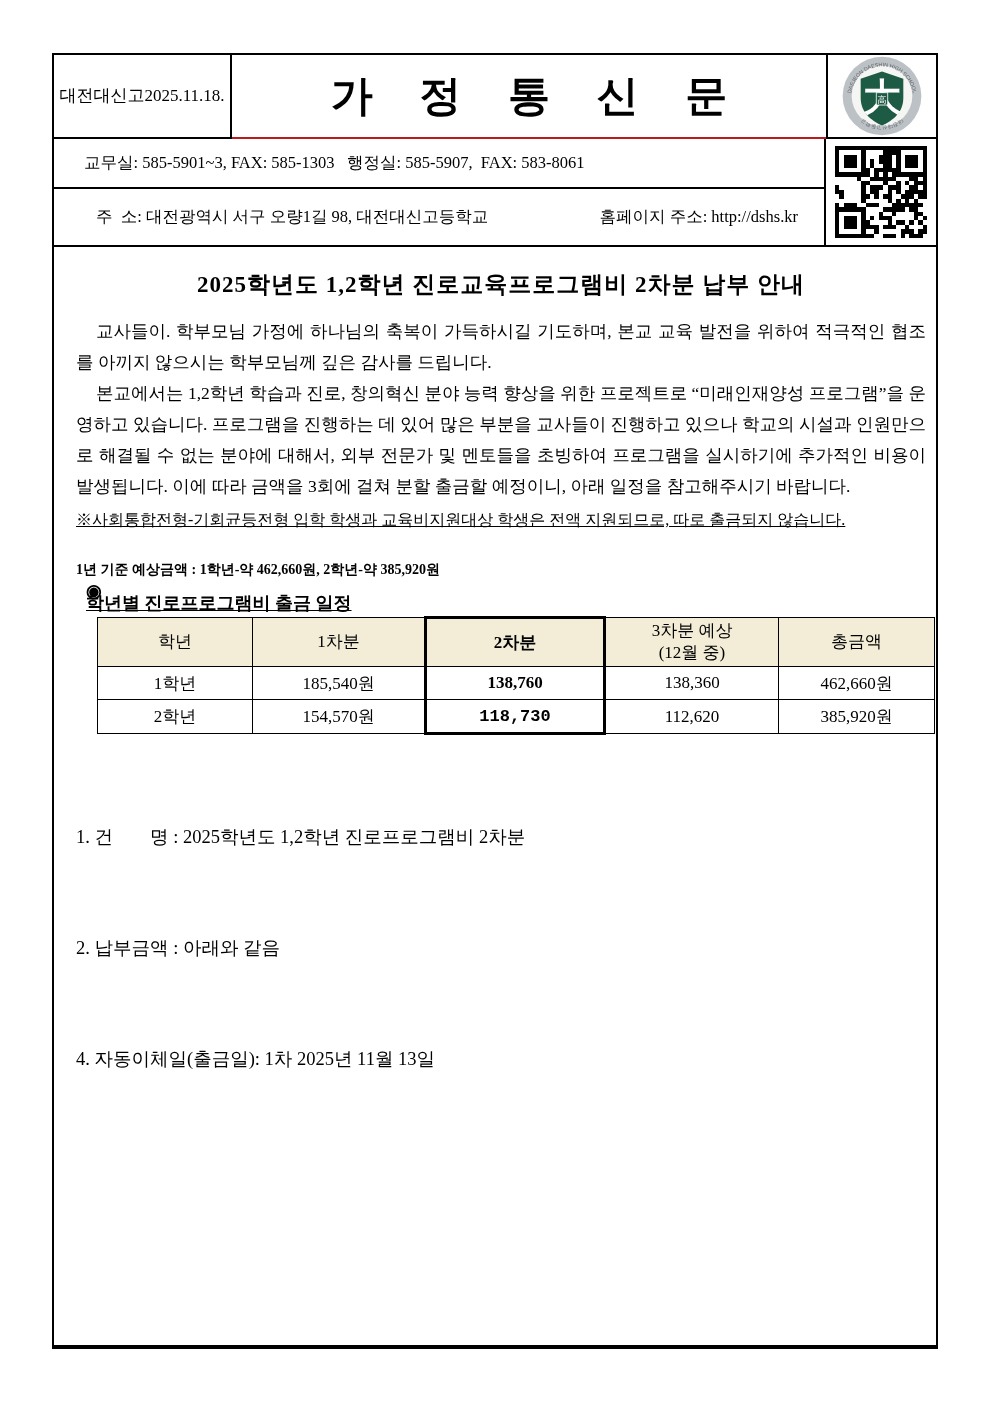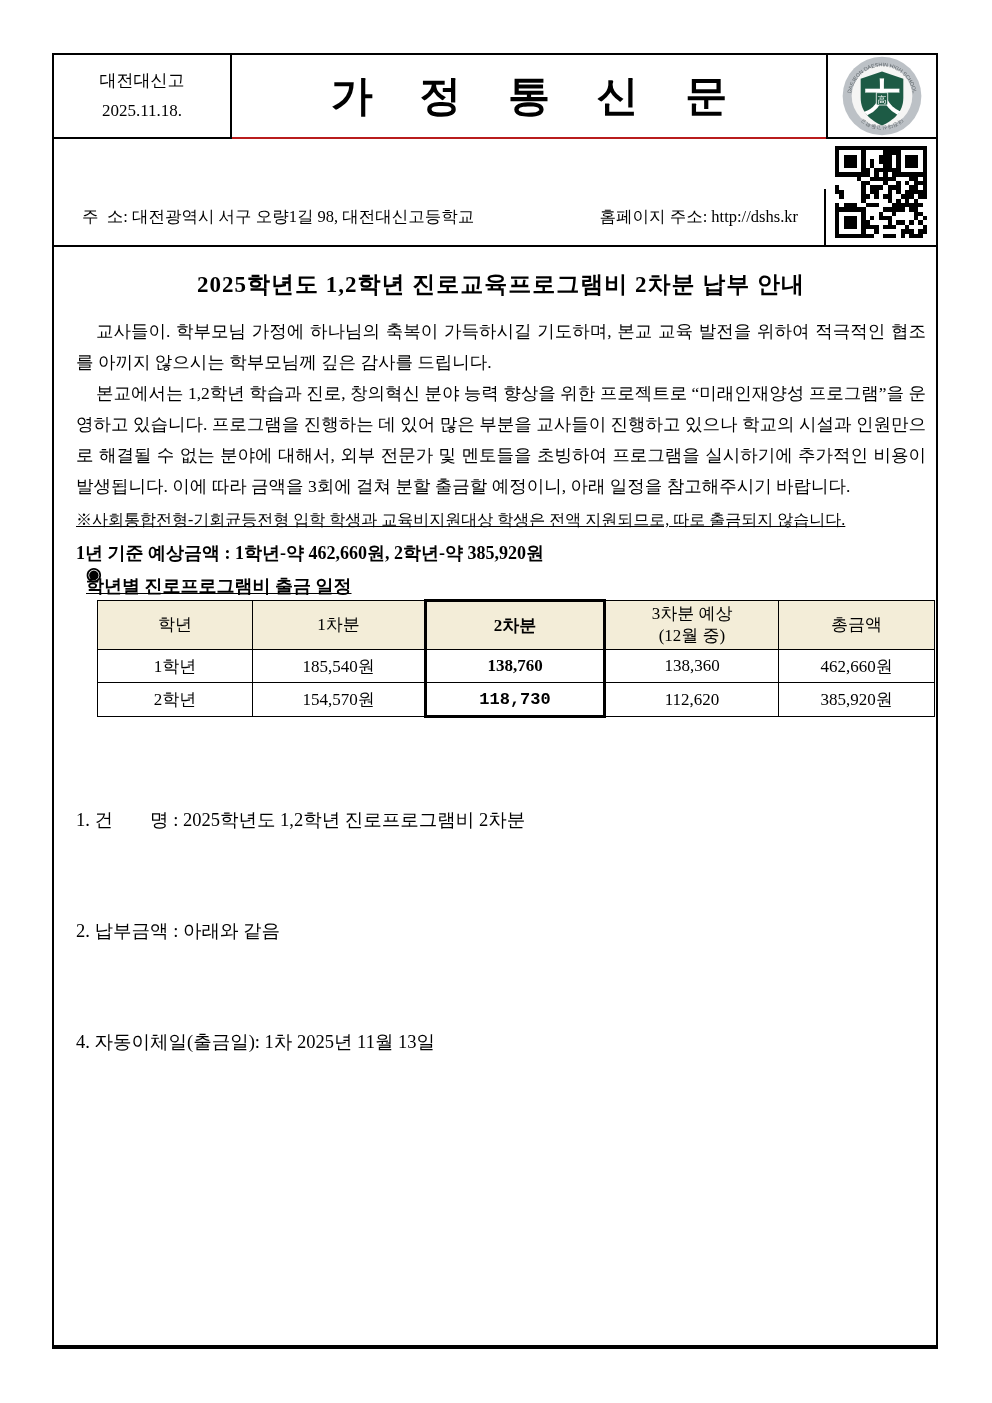--- a/index.html
+++ b/index.html
@@ -4,39 +4,39 @@
 <style>
   html,body{margin:0;padding:0;background:#ffffff;}
   body{width:992px;height:1403px;position:relative;font-family:"Liberation Serif",serif;color:#000;}
   .doc{position:absolute;left:52px;top:53px;width:886px;}
 
   
   .hdr{display:grid;grid-template-columns:178px auto 110px;grid-template-rows:84px 50px 56px;
        border:2px solid #000;box-sizing:border-box;}
   .hdr-cell{box-sizing:border-box;display:flex;align-items:center;}
   .c-date{grid-row:1;grid-column:1;border-right:2px solid #000;border-bottom:2px solid #000;
-          flex-direction:column;justify-content:center;font-size:17px;line-height:1.75;}
+          flex-direction:row;justify-content:center;font-size:17px;line-height:1.75;}
   .c-title{grid-row:1;grid-column:2;border-bottom:2px solid #b91c1c;justify-content:center;
            font-family:"DejaVu Sans",sans-serif;font-size:42px;font-weight:900;letter-spacing:16px;
            text-indent:16px;}
   .c-logo{grid-row:1;grid-column:3;border-left:2px solid #000;border-bottom:2px solid #000;justify-content:center;}
   .c-contact{grid-row:2;grid-column:1/3;border-right:2px solid #000;border-bottom:2px solid #000;
              padding-left:30px;font-size:16.5px;white-space:pre;}
-  .c-addr{grid-row:3;grid-column:1/3;border-right:2px solid #000;padding-left:28px;padding-right:26px;
+  .c-addr{grid-row:3;grid-column:1/3;border-right:2px solid #000;padding-left:42px;padding-right:26px;
           font-size:16.5px;white-space:pre;}
   .c-addr .home{margin-left:auto;}
   .c-qr{grid-row:2/4;grid-column:3;justify-content:center;}
 
   
   .bodybox{border:2px solid #000;border-top:none;border-bottom:4px solid #000;box-sizing:border-box;
            height:1102px;padding:12px 10px 0 22px;overflow:hidden;}
   .main-title{text-align:center;font-size:23px;font-weight:bold;margin:10px 0 16px 0;letter-spacing:1px;}
   .para{font-size:17.5px;line-height:31px;text-align:justify;text-indent:20px;margin:0;}
   .support-note{font-size:16px;line-height:30px;text-decoration:underline;white-space:nowrap;margin-top:3px;}
-  .estimate{font-size:18px;font-weight:bold;line-height:30px;margin-top:3px;}
+  .estimate{font-size:14px;font-weight:bold;line-height:30px;margin-top:20px;}
   .sched-head{font-size:18px;font-weight:bold;margin:6px 0 10px 10px;}
   .sched-head span{text-decoration:underline;}
 
   table{border-collapse:collapse;}
   .t1{width:838px;margin-left:21px;font-size:17px;}
   .t1 th,.t1 td{border:1.5px solid #000;text-align:center;padding:0;}
   .t1 th{background:#F3EDD8;font-weight:normal;height:47px;line-height:22px;}
   .t1 td{height:32px;}
   .t1 .col2h,.t1 .col2{border-left:3px solid #000;border-right:3px solid #000;font-weight:bold;}
   .t1 .col2h{border-top:3px solid #000;}
@@ -68,20 +68,21 @@
         </text>
         <text font-size="6.5" fill="#5E6569" font-family="Liberation Sans, sans-serif">
           <textPath href="#arcBot" startOffset="50%" text-anchor="middle">대전대신고등학교</textPath>
         </text>
         <path d="M50,20 L76,29 L76,52 C76,70 64,79 50,86 C36,79 24,70 24,52 L24,29 Z" fill="#1D5B45"></path>
         <text x="50" y="67" font-size="46" font-weight="bold" fill="#FFFFFF" text-anchor="middle" font-family="Liberation Serif, serif">大</text>
         <rect x="43" y="46" width="14" height="15" fill="#1D5B45" stroke="#FFFFFF" stroke-width="1"></rect>
         <text x="50" y="58" font-size="11" fill="#FFFFFF" text-anchor="middle" font-family="Liberation Serif, serif">高</text>
       </svg>
     </div>
+    <div class="hdr-cell c-contact">교무실: 585-5901~3, FAX: 585-1303   행정실: 585-5907,  FAX: 583-8061</div>
     <div class="hdr-cell c-addr">
       <span>주  소: 대전광역시 서구 오량1길 98, 대전대신고등학교</span>
       <span class="home">홈페이지 주소: http://dshs.kr</span>
     </div>
     <div class="hdr-cell c-qr">
       <svg width="92" height="92" viewBox="0 0 84 84" shape-rendering="crispEdges">
         <rect width="84" height="84" fill="#FFFFFF"></rect>
         <g fill="#000">
           <path d="M0,0h28v4h-28z M0,4h4v20h-4z M24,4h4v20h-4z M0,24h28v4h-28z M8,8h12v12h-12z"></path>
           <path d="M56,0h28v4h-28z M56,4h4v20h-4z M80,4h4v20h-4z M56,24h28v4h-28z M64,8h12v12h-12z"></path>

